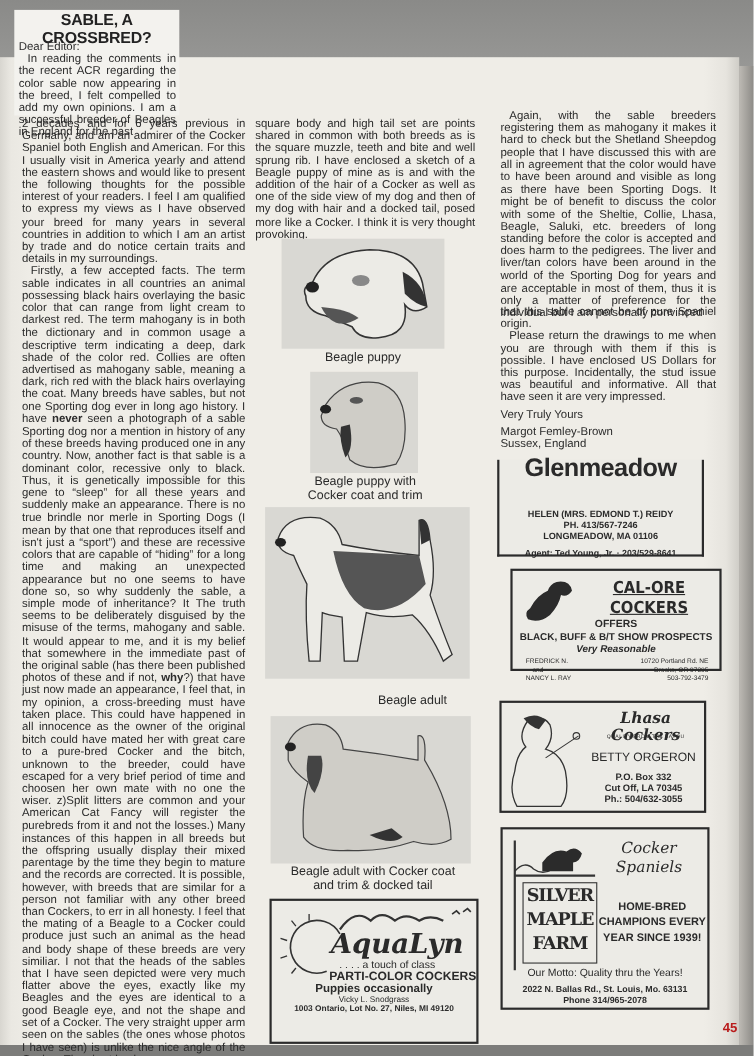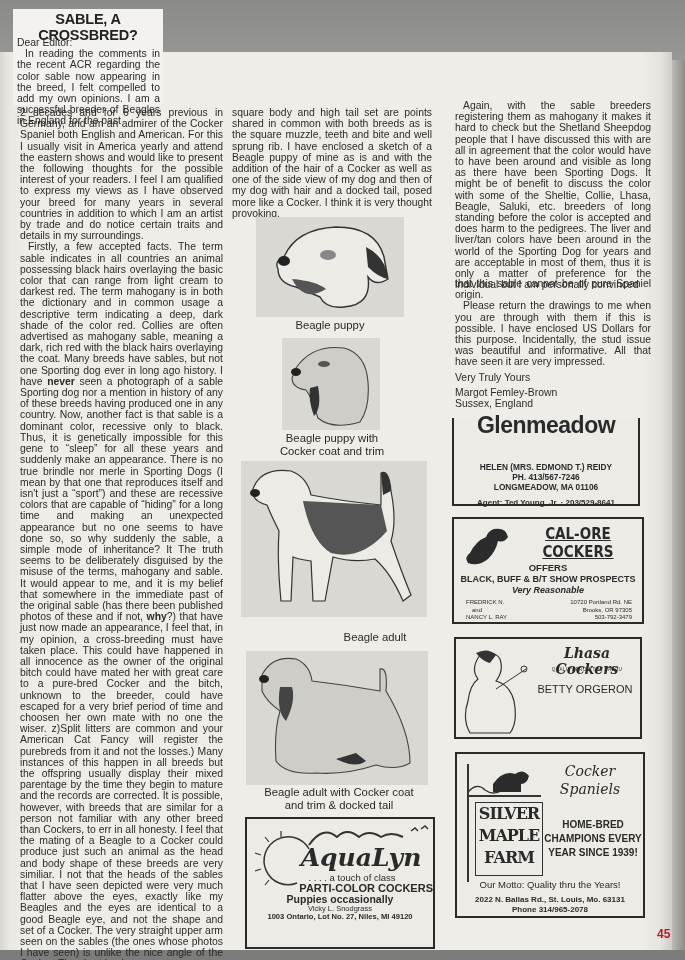--- a/index.html
+++ b/index.html
@@ -152,21 +152,21 @@
 </div>
 
 <div class="ad" style="left:452px;top:418px;width:188px;height:88px;border-top:none;">
   <div style="font-size:23px;font-weight:bold;line-height:22px;margin-top:-4px;letter-spacing:-0.5px;overflow:hidden;height:20px;">Glenmeadow</div>
   <div style="font-size:8.3px;font-weight:bold;margin-top:28px;line-height:10px;">HELEN (MRS. EDMOND T.) REIDY</div>
   <div style="font-size:8.3px;font-weight:bold;line-height:10px;">PH. 413/567-7246</div>
   <div style="font-size:8.3px;font-weight:bold;line-height:10px;">LONGMEADOW, MA 01106</div>
   <div style="font-size:8px;font-weight:bold;margin-top:6px;">Agent: Ted Young, Jr. · 203/529-8641</div>
 </div>
 
-<div class="ad" style="left:452px;top:517px;width:192px;height:107px;">
+<div class="ad" style="left:464px;top:517px;width:192px;height:93px;">
   <svg style="position:absolute;left:10px;top:8px;" width="48" height="40" viewBox="0 0 48 40">
       <path d="M30 2 Q42 0 44 10 Q40 16 34 14 Q32 24 24 32 Q14 40 4 36 Q0 30 6 26 Q12 14 22 10 Q24 4 30 2Z" fill="#2b2b2b"></path>
     </svg>
   <div style="position:absolute;left:62px;top:6px;width:124px;font-size:15px;font-weight:bold;font-family:'DejaVu Sans Condensed','DejaVu Sans',sans-serif;text-decoration:underline;">CAL-ORE COCKERS</div>
   <div style="position:absolute;left:0;top:44px;width:100%;font-size:9.5px;font-weight:bold;line-height:10px;">OFFERS</div>
   <div style="position:absolute;left:0;top:55px;width:100%;font-size:9px;font-weight:bold;line-height:10px;">BLACK, BUFF &amp; B/T SHOW PROSPECTS</div>
   <div style="position:absolute;left:0;top:66px;width:100%;font-size:9px;font-weight:bold;font-style:italic;line-height:10px;">Very Reasonable</div>
   <div style="position:absolute;left:12px;top:80px;text-align:left;font-size:6px;line-height:7.5px;">
     <div>FREDRICK N.</div>
     <div style="padding-left:6px;">and</div>
@@ -182,20 +182,25 @@
 <div class="ad" style="left:454px;top:637px;width:188px;height:102px;">
   <svg style="position:absolute;left:4px;top:10px;" width="70" height="88" viewBox="0 0 70 88">
       <path d="M20 6 Q34 0 40 10 Q44 22 36 32 Q50 36 54 52 Q58 74 50 84 L10 84 Q2 70 8 52 Q10 36 18 30 Q10 20 20 6Z" fill="#ecebe6" stroke="#333" stroke-width="1.2"></path>
       <path d="M16 4 Q28 -2 36 6 L30 14 Q22 12 16 4Z" fill="#333"></path>
       <line x1="36" y1="40" x2="66" y2="20" stroke="#333"></line>
       <circle cx="64" cy="20" r="3" fill="none" stroke="#333"></circle>
     </svg>
   <div style="position:absolute;left:78px;top:6px;width:106px;font-family:'DejaVu Serif',serif;font-style:italic;font-weight:bold;font-size:14px;">Lhasa Cockers</div>
   <div style="position:absolute;left:78px;top:28px;width:106px;font-size:4.6px;letter-spacing:0.4px;">QUALITY FROM THE BAYOU</div>
   <div style="position:absolute;left:72px;top:44px;width:114px;font-size:11px;">BETTY ORGERON</div>
+  <div style="position:absolute;left:72px;top:62px;width:114px;font-size:8.5px;font-weight:bold;line-height:10px;">
+    <div>P.O. Box 332</div>
+    <div>Cut Off, LA 70345</div>
+    <div>Ph.: 504/632-3055</div>
+  </div>
 </div>
 
 <div class="ad" style="left:455px;top:752px;width:190px;height:166px;">
   <svg style="position:absolute;left:6px;top:6px;" width="80" height="124" viewBox="0 0 80 124">
       <line x1="5" y1="4" x2="5" y2="122" stroke="#333" stroke-width="2"></line>
       <path d="M5 32 Q14 22 22 30 Q30 36 40 30" fill="none" stroke="#333" stroke-width="1.3"></path>
       <line x1="5" y1="36" x2="78" y2="36" stroke="#333" stroke-width="2"></line>
       <path d="M30 24 Q40 10 52 14 Q60 8 66 16 Q64 24 58 24 L58 32 L30 32Z" fill="#2b2b2b"></path>
     </svg>
   <div style="position:absolute;left:18px;top:48px;width:66px;height:72px;border:1px solid #333;background:#ecebe6;font-family:'DejaVu Serif',serif;font-weight:bold;font-size:16px;line-height:22px;letter-spacing:-1px;">

